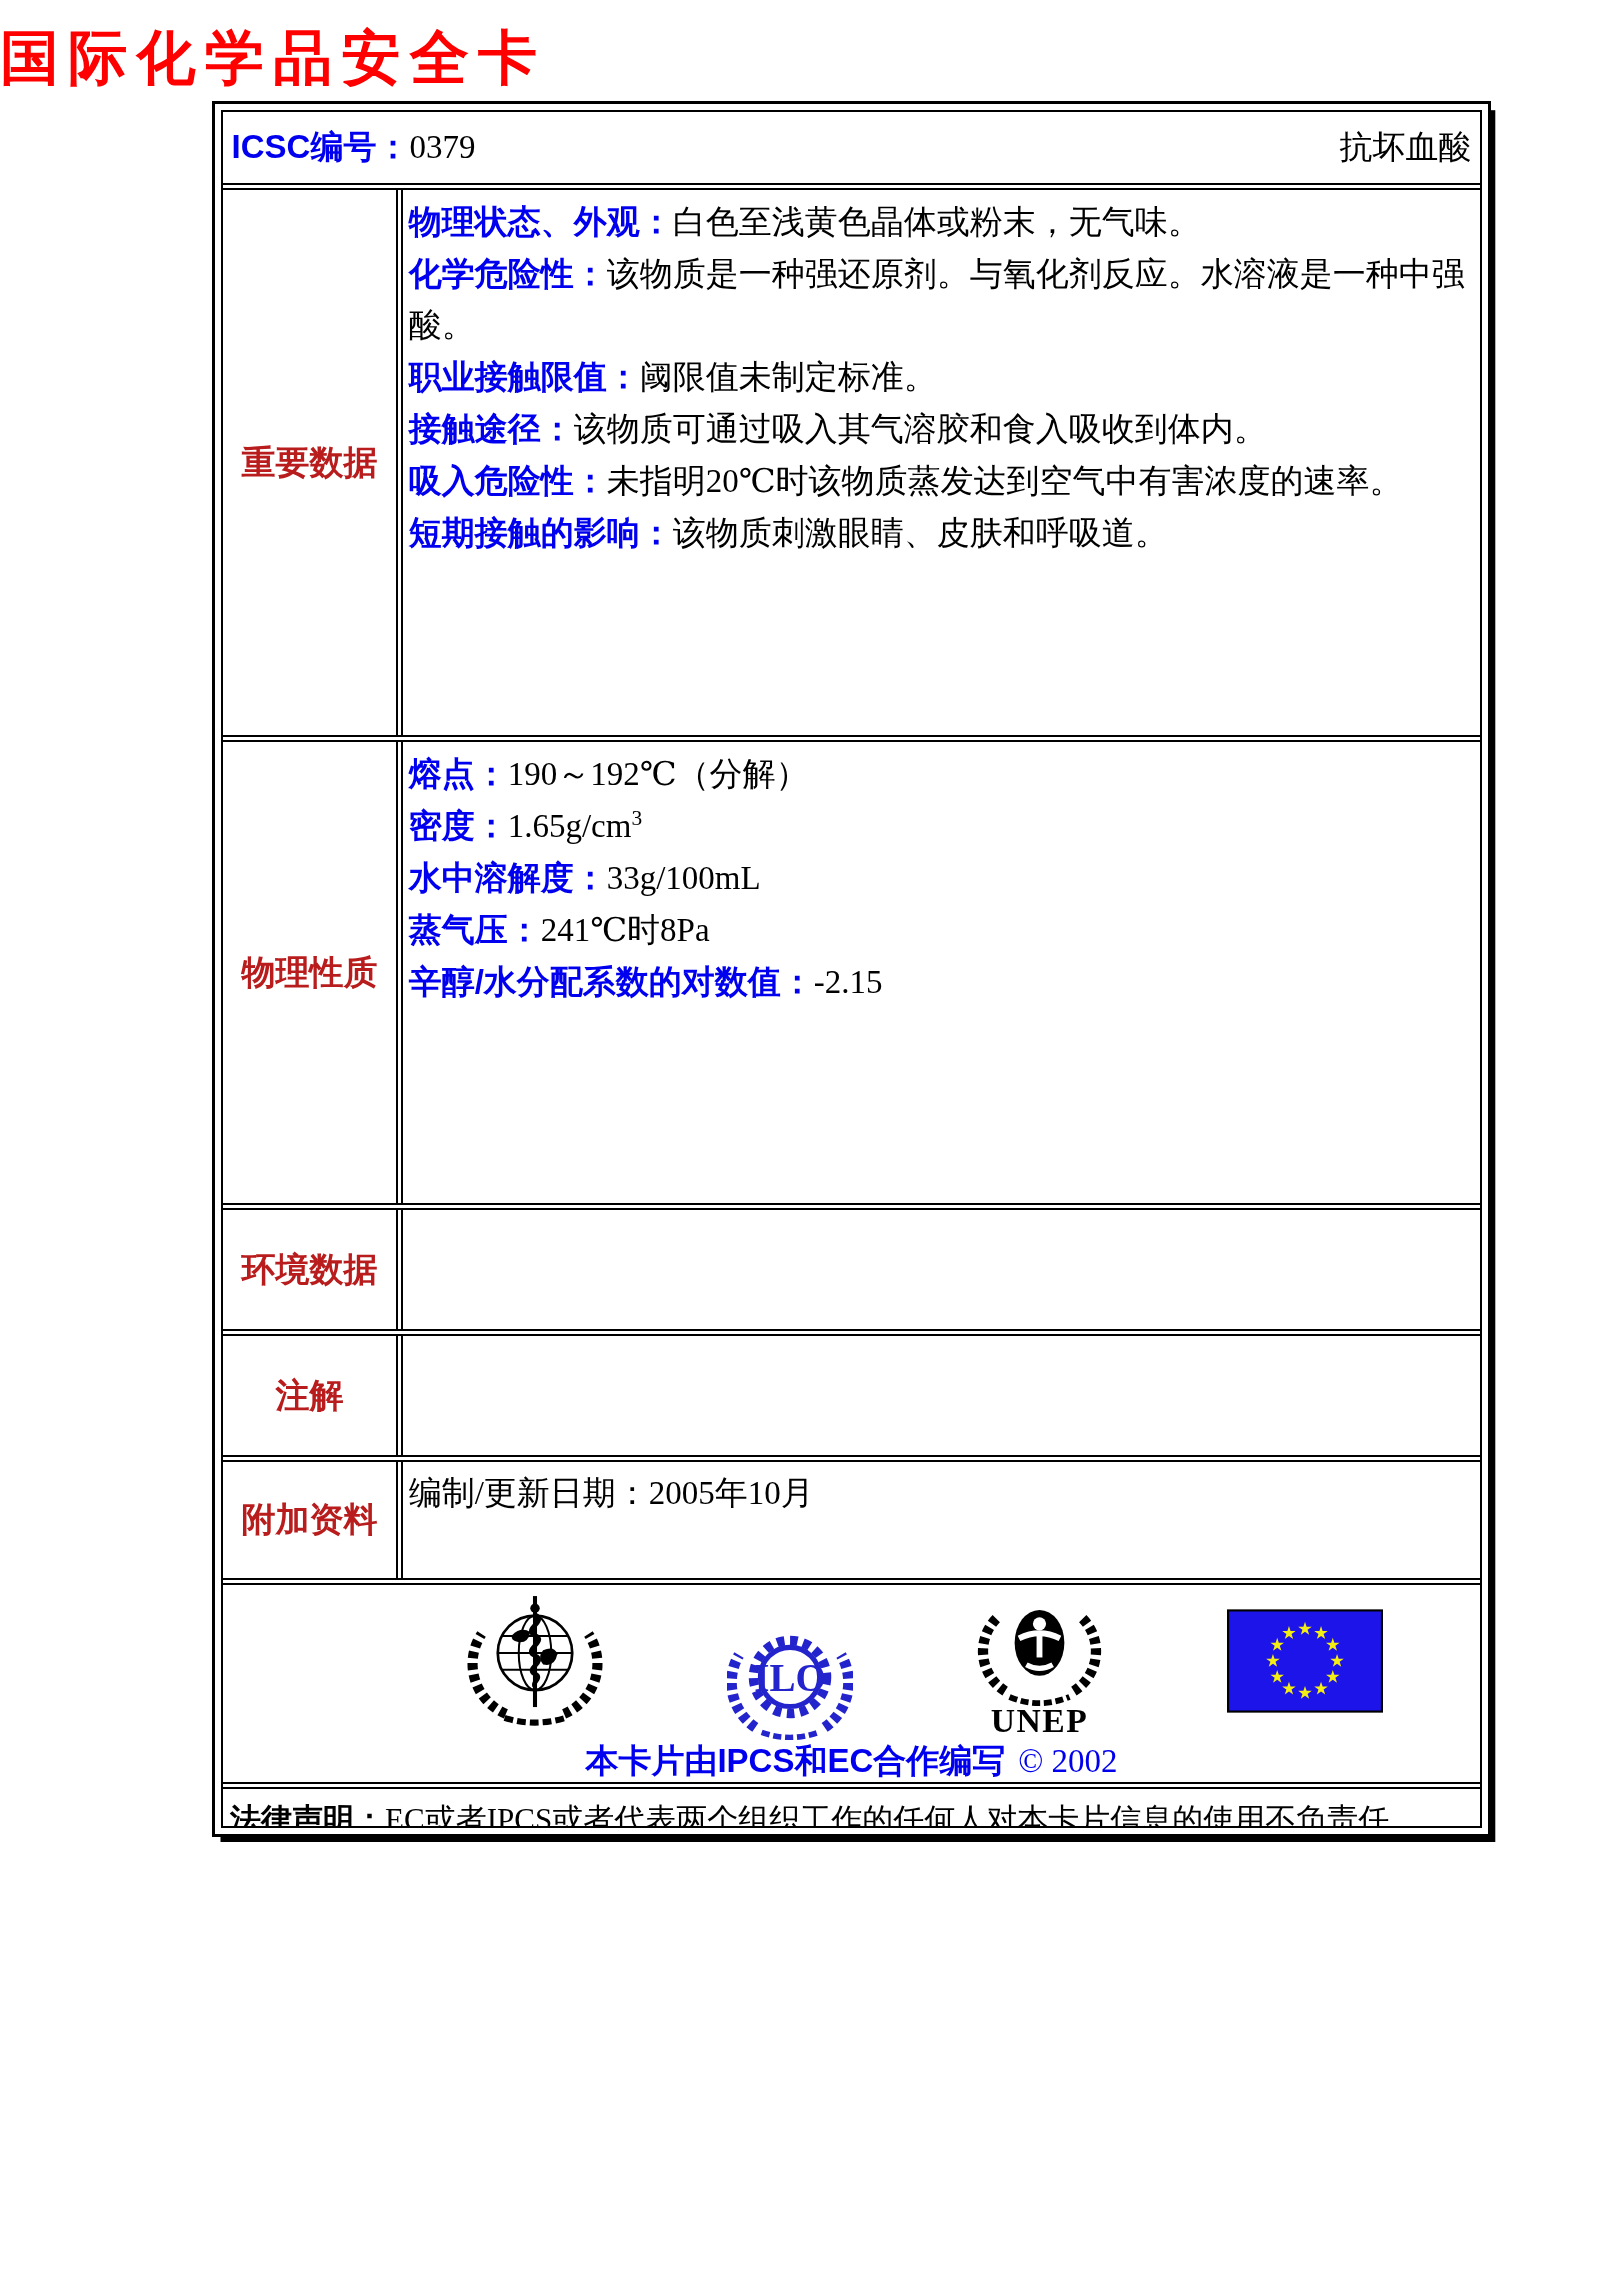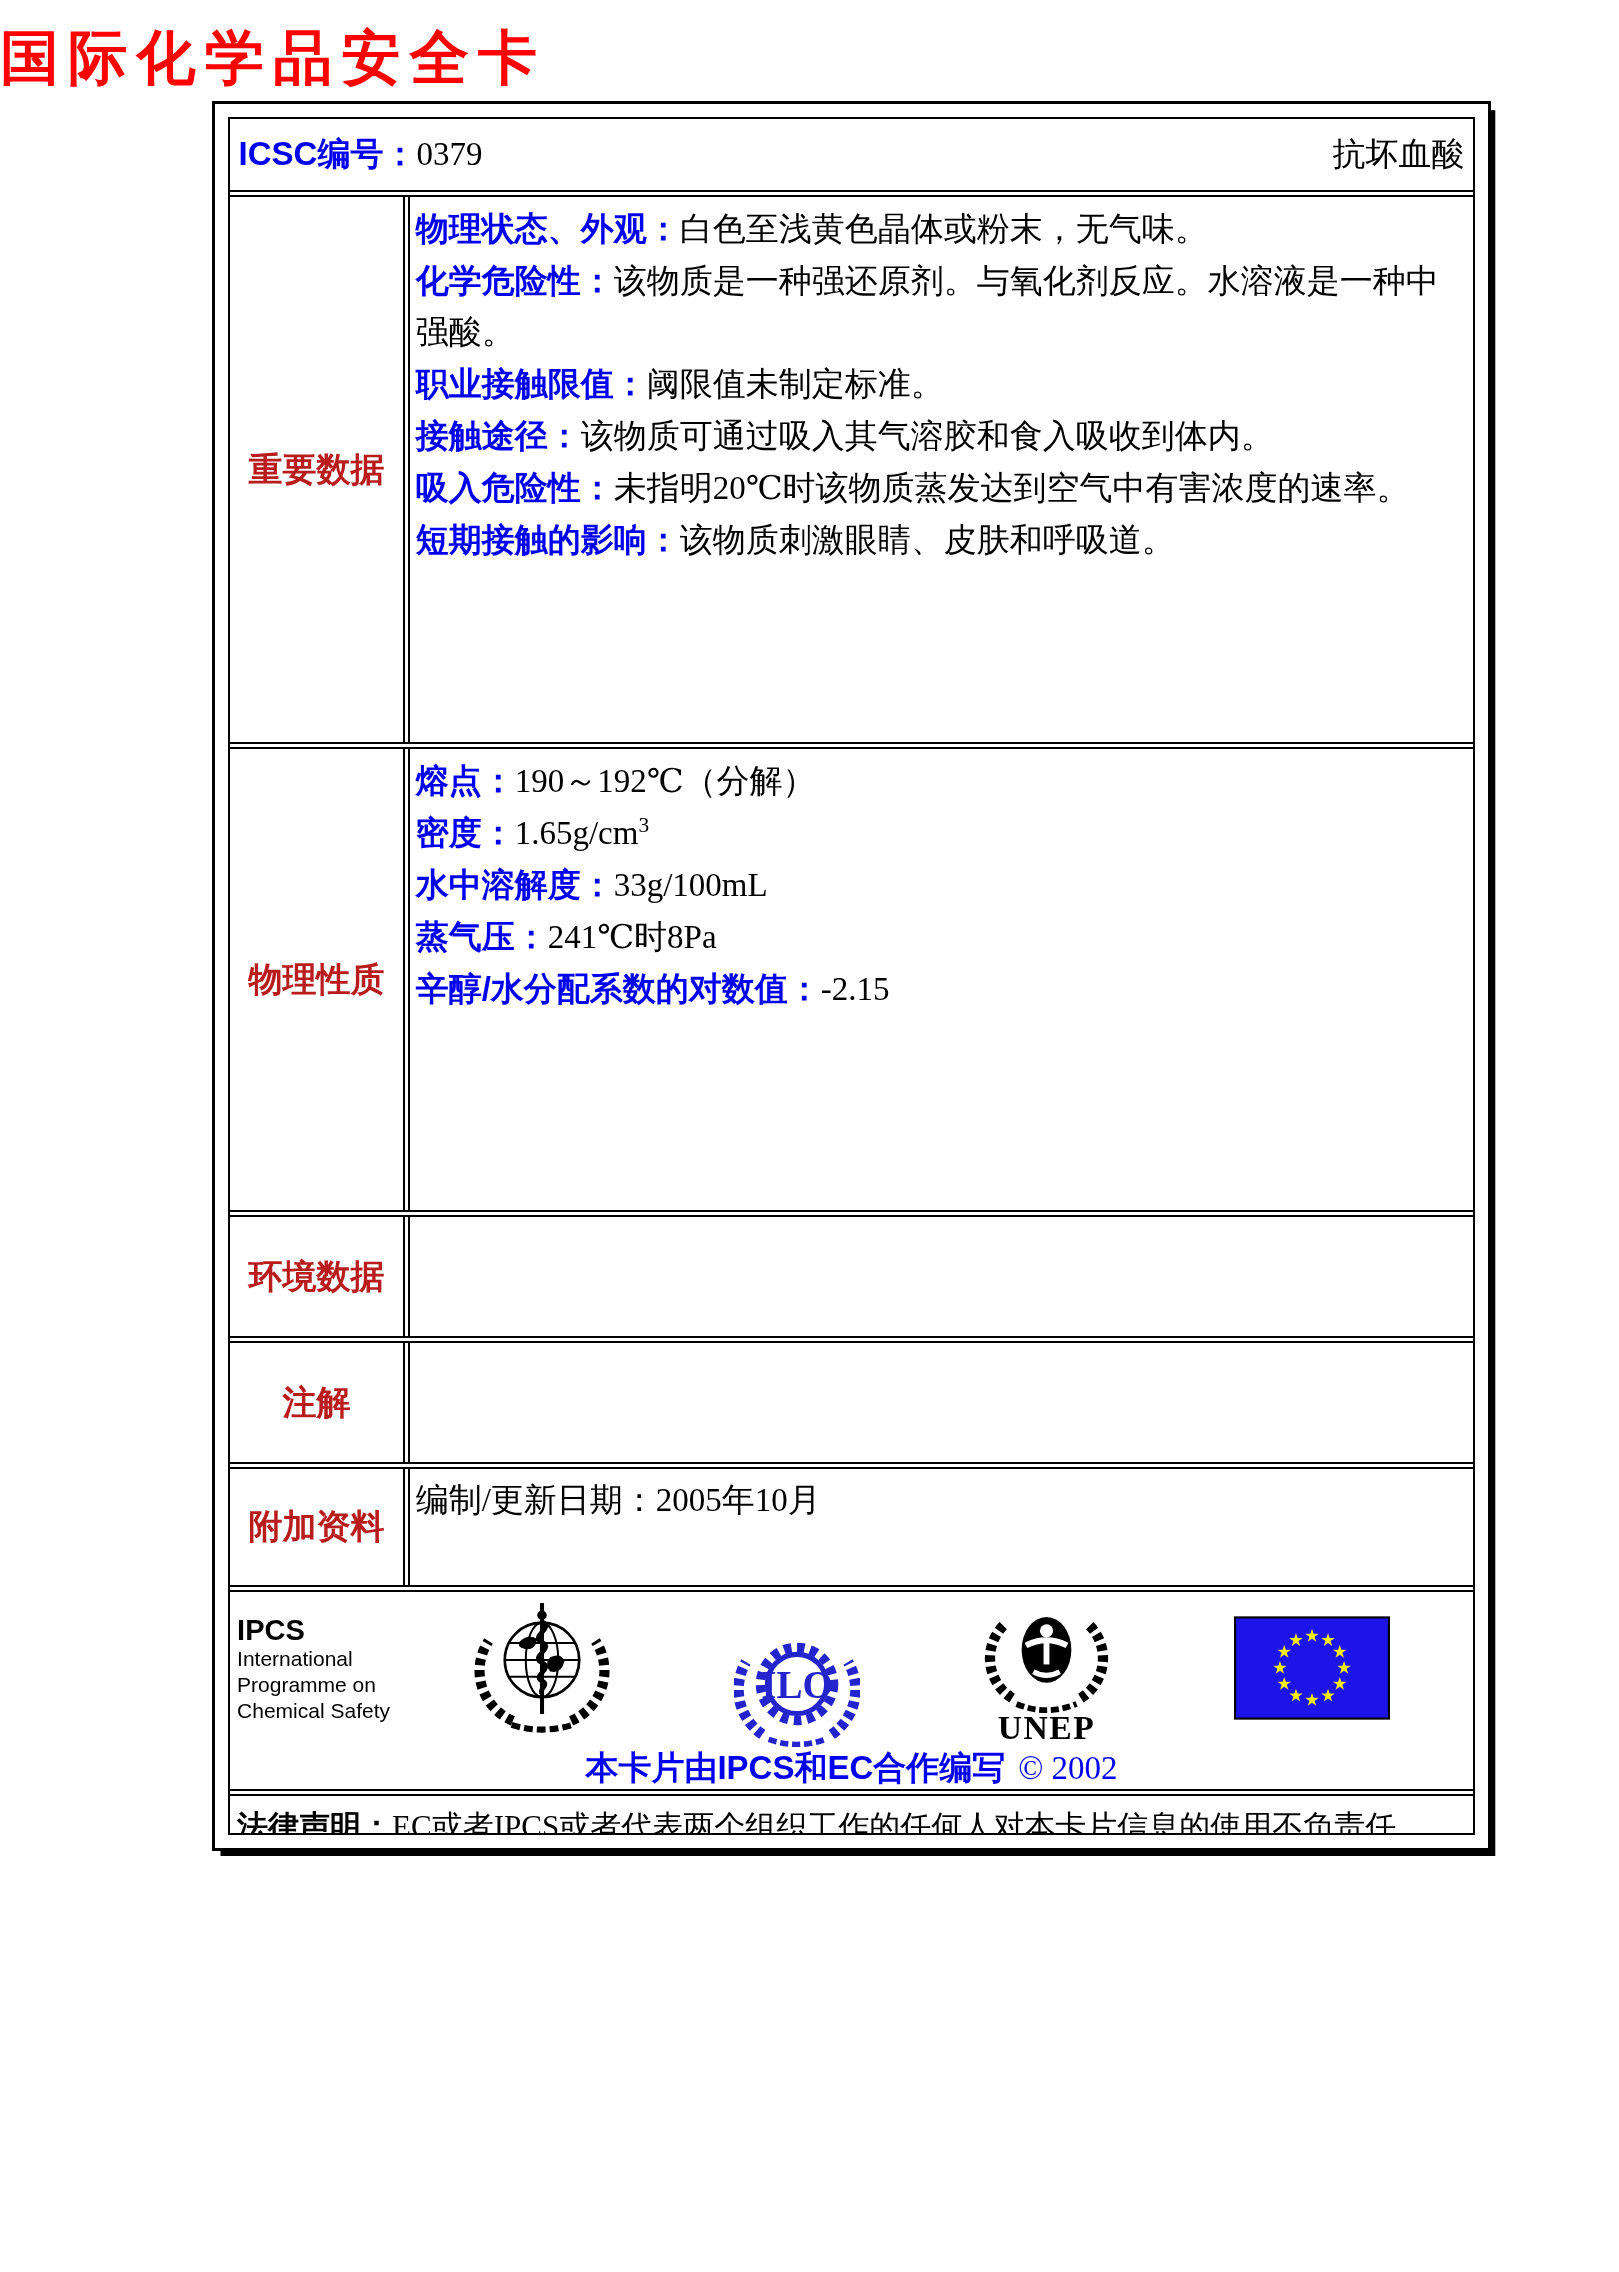--- a/index.html
+++ b/index.html
@@ -9,21 +9,21 @@
     overflow:hidden;
   }
   .doc-title {
     position:absolute; top:18.6px; left:0; width:100%;
     font-size:59px; font-weight:bold;
     letter-spacing:9.3px; color:#ff0000;
     font-family:"Liberation Serif","DejaVu Serif",serif;
   }
   .card {
     position:absolute; left:212px; top:101px; width:1279px;
-    box-sizing:border-box; border:3.6px solid #000; padding:13px;
+    box-sizing:border-box; border:3.6px solid #000; padding:6px;
     background:#fff; box-shadow:6.4px 7.1px 0 -2.1px #000;
   }
   .card-inner { border:2.1px solid #000; }
   .row { display:flex; box-sizing:border-box; overflow:hidden; }
   .row + .row { border-top:7.1px double #000; }
   .r-header  { height:71px;  align-items:center; justify-content:space-between; padding:0 8.6px; font-size:33px; }
   .r-important   { height:552px; }
   .r-physical    { height:468px; }
   .r-environment { height:126px; }
   .r-notes       { height:126px; }
@@ -125,26 +125,20 @@
       </div>
 
       <div class="row r-additional">
         <div class="label-cell">附加资料</div>
         <div class="content-cell">
           <div class="para"><span class="val">编制/更新日期：</span><span class="val">2005年10月</span></div>
         </div>
       </div>
 
       <div class="row r-logos">
-        <div class="ipcs-block">
-          <div class="ipcs-title">IPCS</div>
-          <div class="ipcs-sub">International</div>
-          <div class="ipcs-sub">Programme on</div>
-          <div class="ipcs-sub">Chemical Safety</div>
-        </div>
 
         <div class="logo logo-who">
           <svg width="136" height="134" viewBox="0 0 200 198">
             <g fill="none" stroke="#000">
               <path d="M57,180 A80 80 0 0 1 21,62" stroke-width="15" stroke-dasharray="10 7"></path>
               <path d="M143,180 A80 80 0 0 0 179,62" stroke-width="15" stroke-dasharray="10 7"></path>
               <path d="M55,186 Q100,200 145,186" stroke-width="9" stroke-dasharray="13 6"></path>
             </g>
             <circle cx="100" cy="90" r="55" fill="none" stroke="#000" stroke-width="4"></circle>
             <ellipse cx="100" cy="90" rx="24" ry="55" fill="none" stroke="#000" stroke-width="3"></ellipse>

